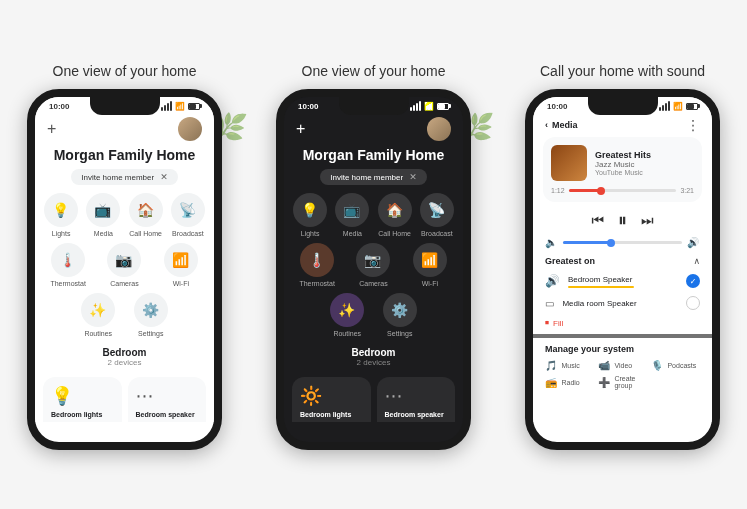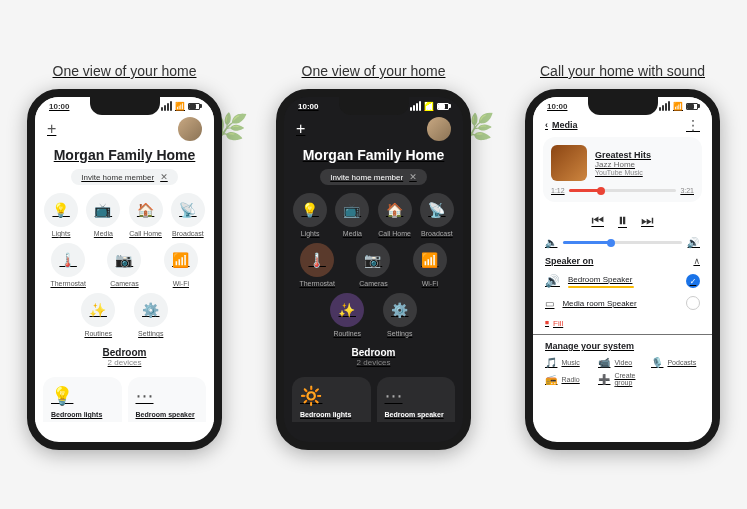--- a/index.html
+++ b/index.html
@@ -12,21 +12,20 @@
       align-items: center;
       justify-content: center;
       overflow: hidden;
     }
 
     .panels-container {
       display: flex;
       width: 747px;
       height: 407px;
       background: #f5f5f5;
-      text-decoration: underline;
     }
 
     .panel {
       flex: 1;
       display: flex;
       flex-direction: column;
       align-items: center;
       padding: 12px 8px 8px;
       position: relative;
     }
@@ -622,21 +621,21 @@
       align-items: center;
       gap: 4px;
       font-size: 8px;
       color: #ea4335;
       margin-top: 4px;
     }
 
     
     .manage-section {
       padding: 6px 12px 0;
-      border-top: 1px solid #737373;
+      border-top: 4px solid #737373;
     }
 
     .manage-title {
       font-size: 9px;
       font-weight: 600;
       color: #202124;
       margin-bottom: 6px;
     }
 
     .manage-grid {
@@ -930,21 +929,21 @@
             <span>Media</span>
           </div>
           <span class="three-dots">⋮</span>
         </div>
 
         <div class="now-playing-card">
           <div class="np-row">
             <div class="album-art"></div>
             <div class="np-info">
               <div class="np-title">Greatest Hits</div>
-              <div class="np-artist">Jazz Home</div>
+              <div class="np-artist">Jazz Music</div>
               <div class="np-source">YouTube Music</div>
             </div>
           </div>
 
           <div class="progress-container">
             <span class="time-label">1:12</span>
             <div class="progress-track">
               <div class="progress-fill"></div>
               <div class="progress-thumb"></div>
             </div>
@@ -962,21 +961,21 @@
           <span class="vol-icon">🔈</span>
           <div class="vol-track">
             <div class="vol-fill"></div>
             <div class="vol-thumb"></div>
           </div>
           <span class="vol-icon">🔊</span>
         </div>
 
         <div class="playing-on-section">
           <div class="section-header">
-            <span class="section-title">Speaker on</span>
+            <span class="section-title">Greatest on</span>
             <span class="chevron-up">∧</span>
           </div>
 
           <div class="speaker-item">
             <span class="speaker-icon">🔊</span>
             <div class="speaker-info">
               <div class="speaker-name">Bedroom Speaker</div>
               <div class="speaker-bar"></div>
             </div>
             <div class="check-circle">✓</div>

